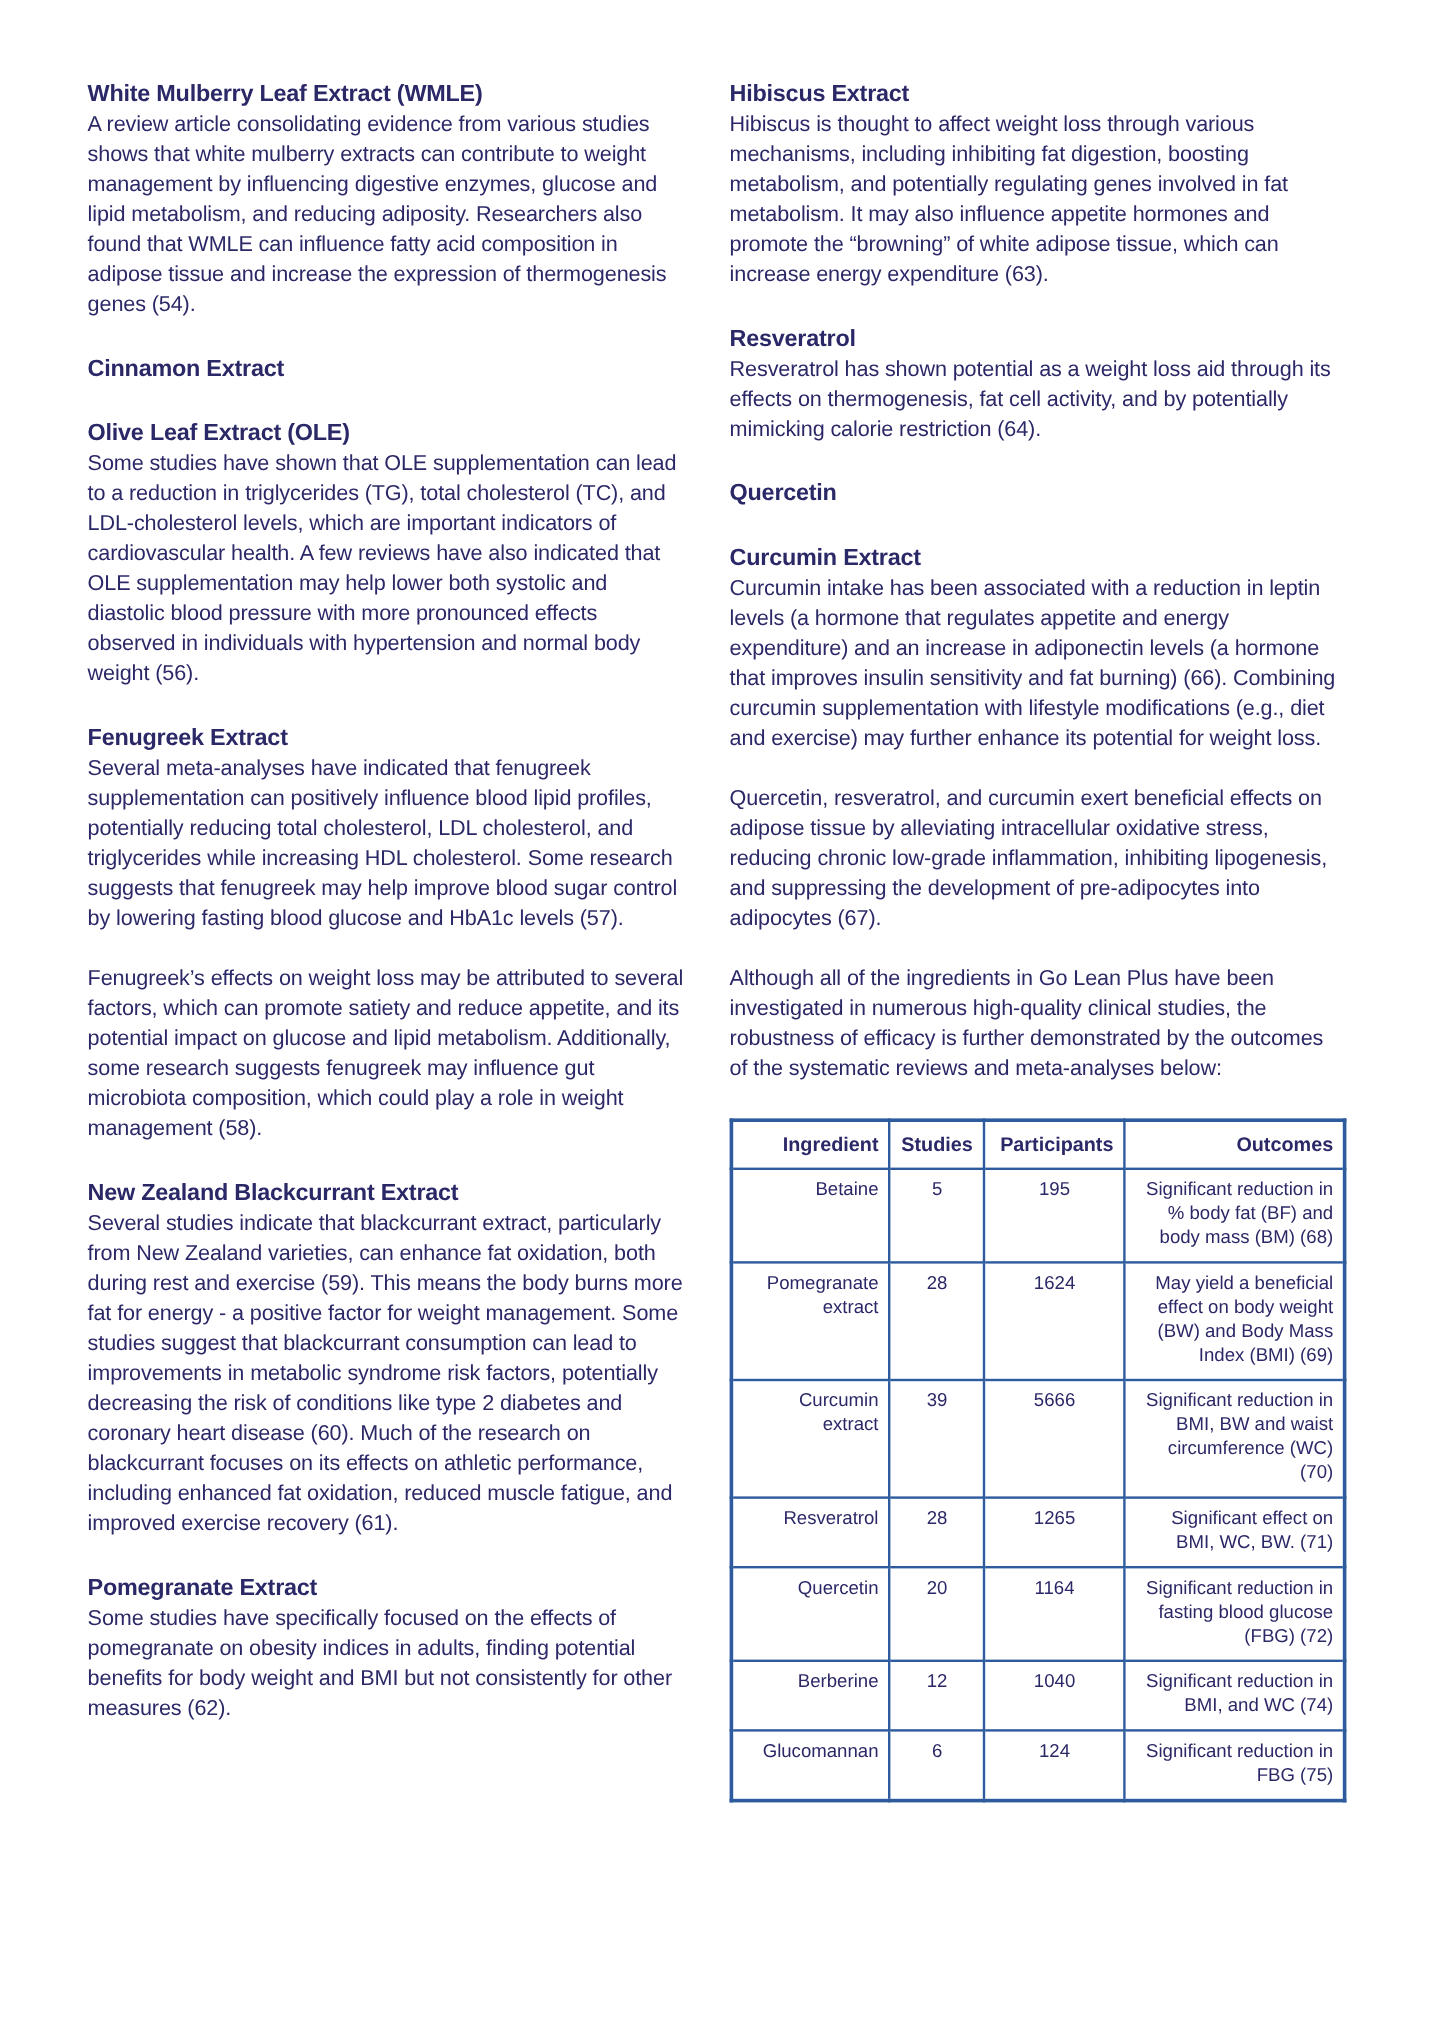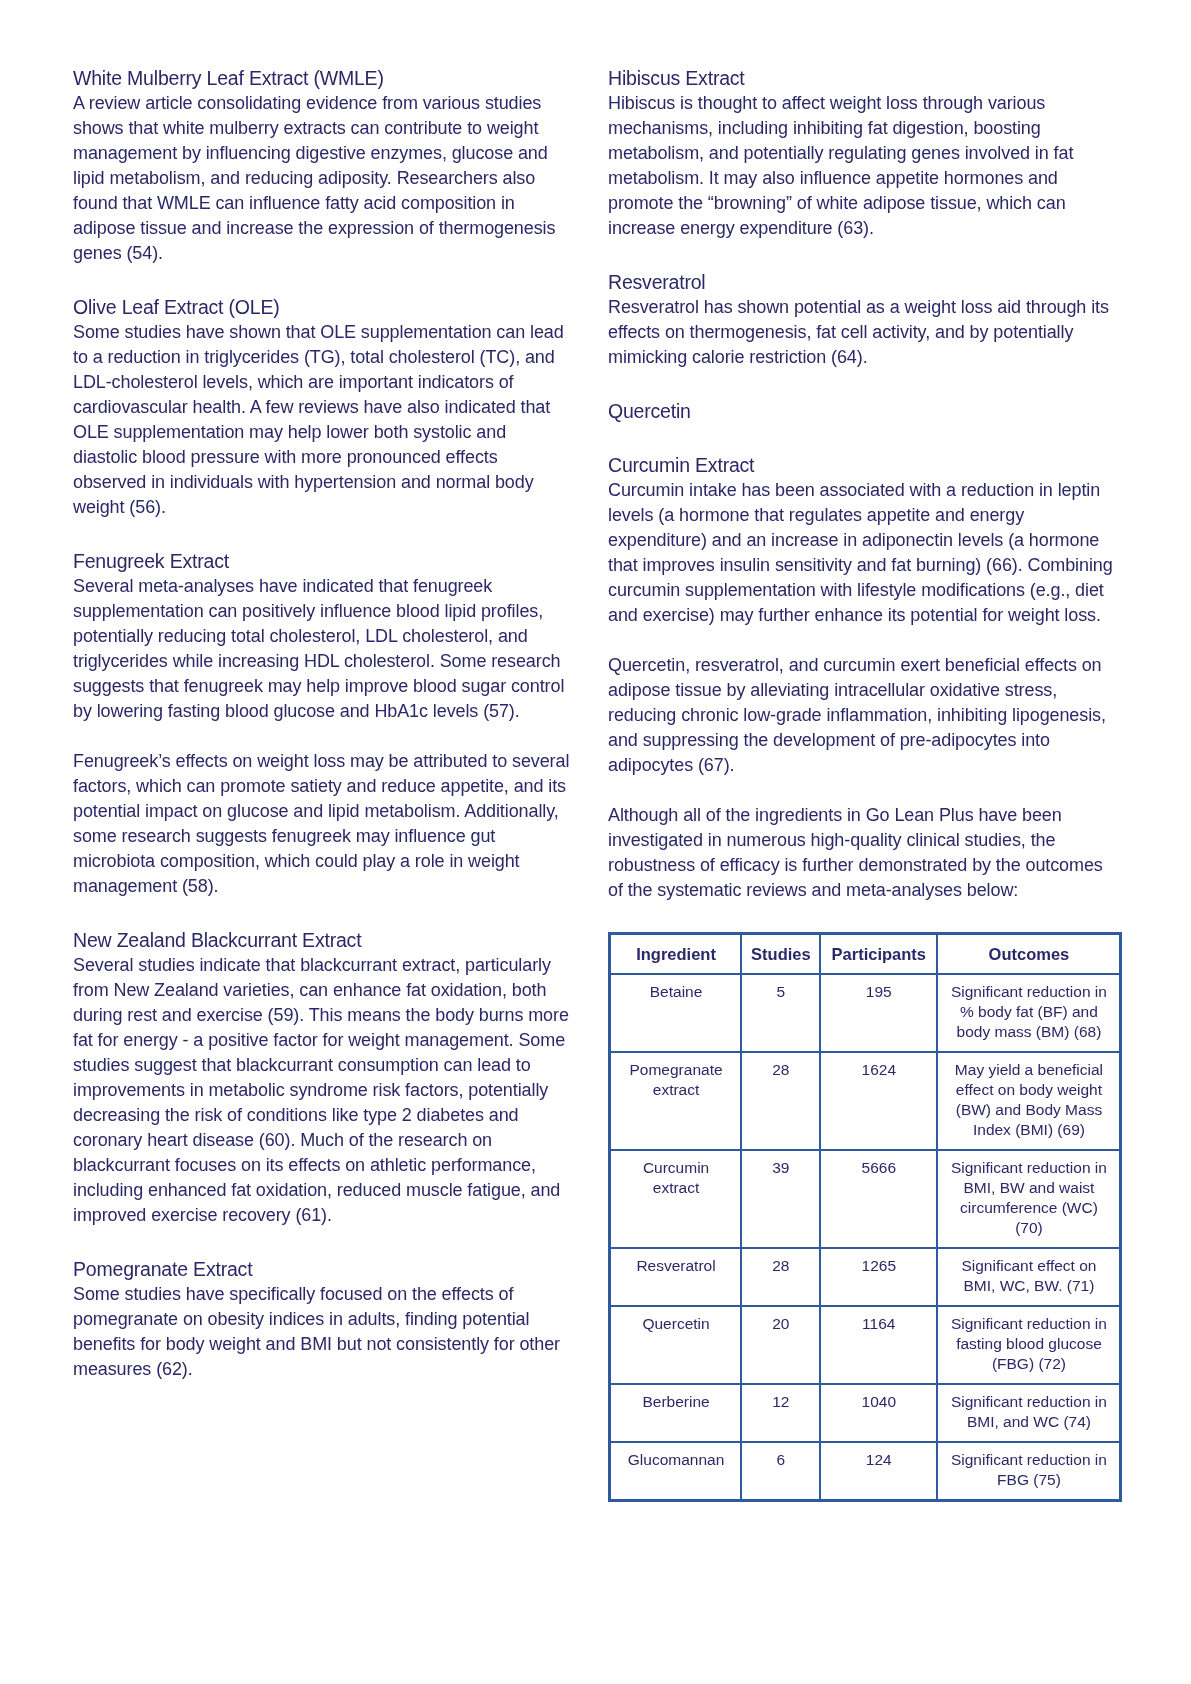--- a/index.html
+++ b/index.html
@@ -18,21 +18,21 @@
   }
   .col {
     position: absolute;
     top: 66px;
   }
   .col-left  { left: 73px;  width: 502px; }
   .col-right { left: 608px; width: 514px; }
   .section { margin-bottom: 29px; }
   .heading {
     font-size: 19.5px;
-    font-weight: 400;
+    font-weight: 700;
     line-height: 25px;
     letter-spacing: -0.2px;
     margin: 0;
   }
   p.body {
     font-size: 18px;
     line-height: 25px;
     letter-spacing: -0.1px;
     margin: 0;
   }
@@ -40,21 +40,21 @@
   table.outcomes {
     border-collapse: collapse;
     width: 100%;
     margin-top: 12px;
     border: 3px solid #2e5b9e;
   }
   table.outcomes th,
   table.outcomes td {
     border: 2px solid #2e5b9e;
     vertical-align: top;
-    text-align: center;
+    text-align: right;
     font-size: 15.5px;
     line-height: 20px;
     padding: 7px 8px 9px 9px;
     color: #2b2867;
   }
   table.outcomes th {
     font-weight: 700;
     font-size: 16.5px;
     padding-top: 9px;
     padding-bottom: 9px;
@@ -68,20 +68,21 @@
 </head>
 <body>
 
 <div class="page">
   <div class="col col-left">
       <div class="section">
         <div class="heading">White Mulberry Leaf Extract (WMLE)</div>
         <p class="body">A review article consolidating evidence from various studies shows that white mulberry extracts can contribute to weight management by influencing digestive enzymes, glucose and lipid metabolism, and reducing adiposity. Researchers also found that WMLE can influence fatty acid composition in adipose tissue and increase the expression of thermogenesis genes (54).</p>
       </div>
       <div class="section">
+        <div class="heading">Cinnamon Extract</div>
       </div>
       <div class="section">
         <div class="heading">Olive Leaf Extract (OLE)</div>
         <p class="body">Some studies have shown that OLE supplementation can lead to a reduction in triglycerides (TG), total cholesterol (TC), and LDL-cholesterol levels, which are important indicators of cardiovascular health.  A few reviews have also indicated that OLE supplementation may help lower both systolic and diastolic blood pressure with more pronounced effects observed in individuals with hypertension and normal body weight (56).</p>
       </div>
       <div class="section">
         <div class="heading">Fenugreek Extract</div>
         <p class="body">Several meta-analyses have indicated that fenugreek supplementation can positively influence blood lipid profiles, potentially reducing total cholesterol, LDL cholesterol, and triglycerides while increasing HDL cholesterol. Some research suggests that fenugreek may help improve blood sugar control by lowering fasting blood glucose and HbA1c levels (57).</p>
         <p class="body">Fenugreek’s effects on weight loss may be attributed to several factors, which can promote satiety and reduce appetite, and its potential impact on glucose and lipid metabolism. Additionally, some research suggests fenugreek may influence gut microbiota composition, which could play a role in weight management (58).</p>
       </div>

